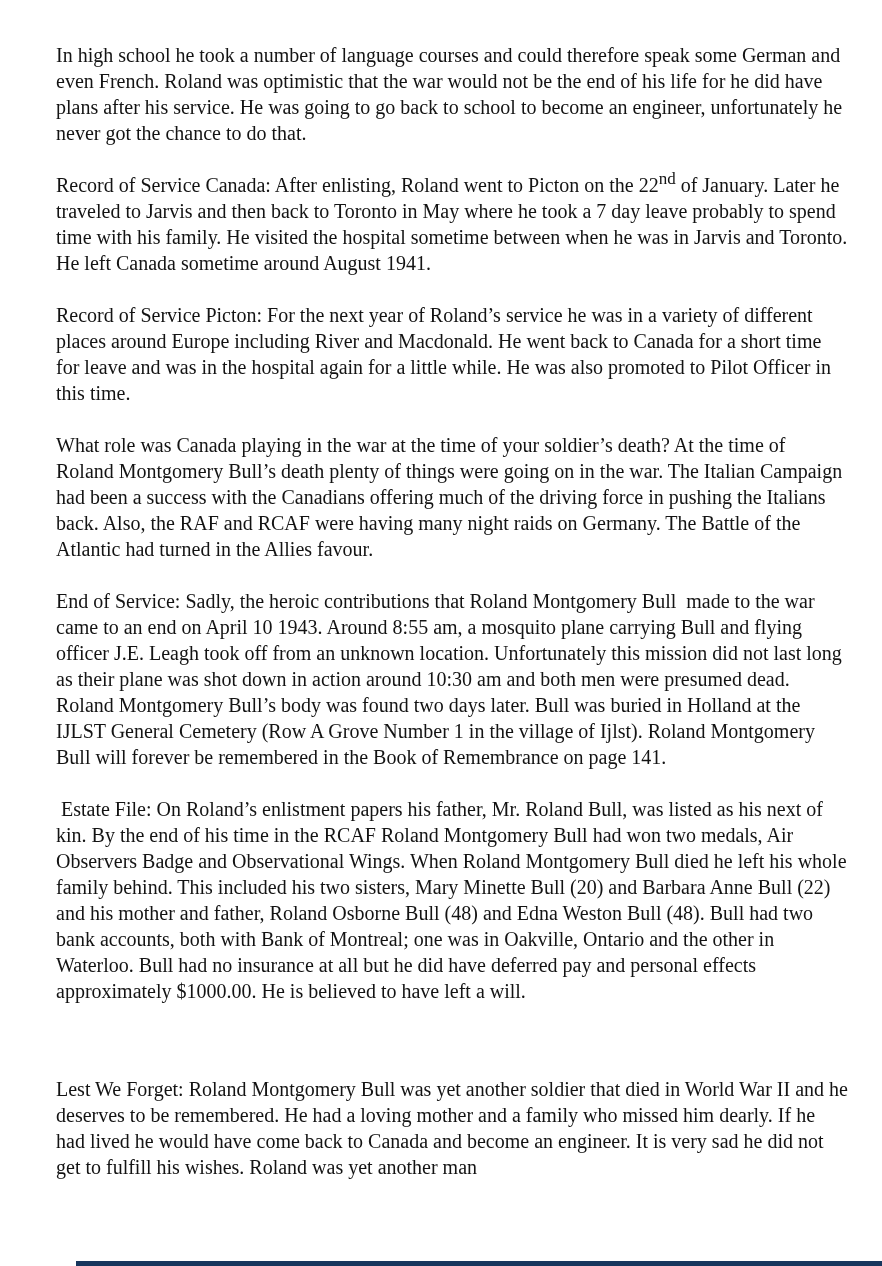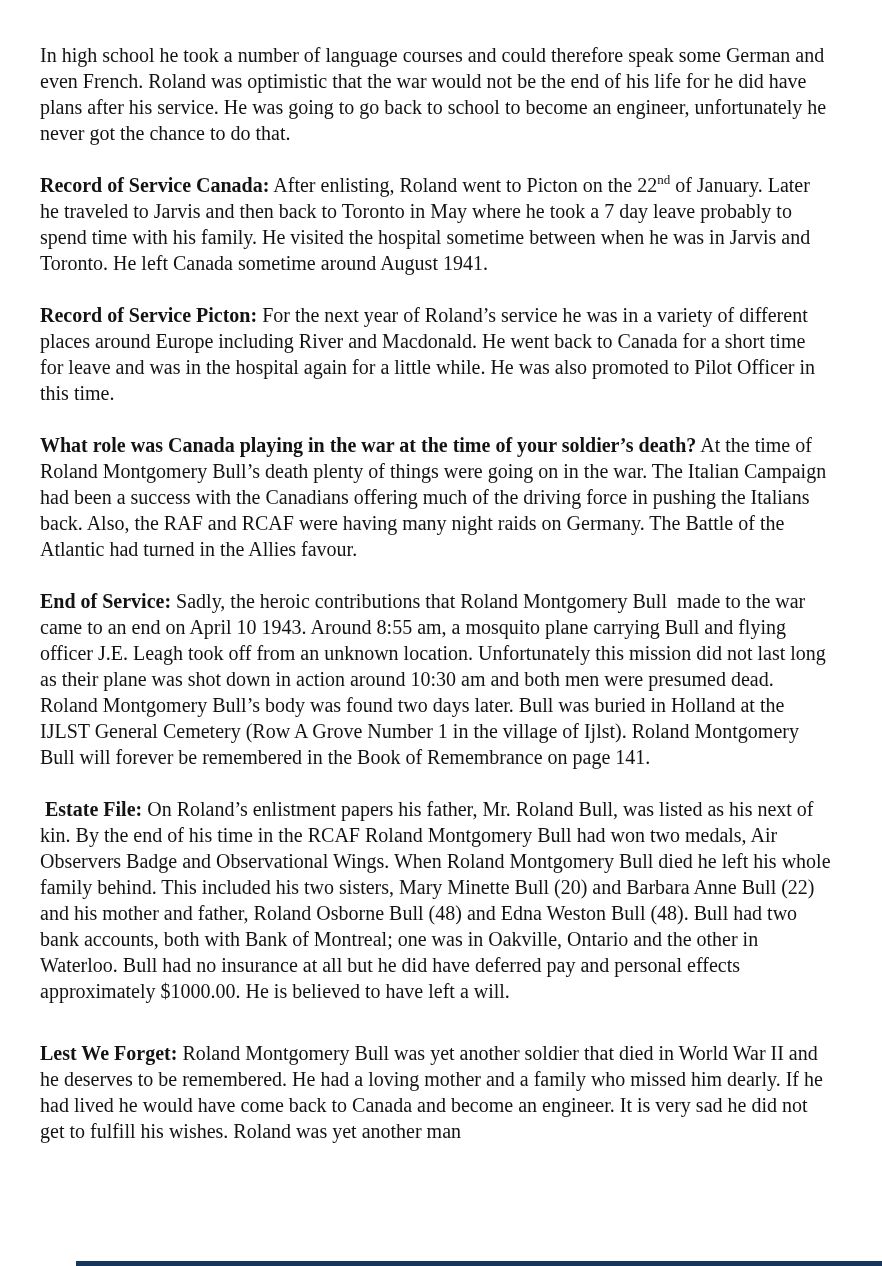--- a/index.html
+++ b/index.html
@@ -8,35 +8,35 @@
     height: 1266px;
     position: relative;
     background: #ffffff;
     overflow: hidden;
     font-family: "Liberation Serif", "DejaVu Serif", serif;
     color: #131313;
   }
   .page {
     position: absolute;
     top: 42px;
-    left: 40px;
+    left: 56px;
     width: 792px;
   }
   p.para {
     margin: 0;
     font-size: 20px;
     line-height: 26px;
     white-space: pre-wrap;
     text-align: left;
   }
-  p.para b { font-weight: bold; }
+  p.para b { font-weight: normal; }
   p.gap  { margin-top: 26px; }
-  p.gap2 { margin-top: 36px; }
+  p.gap2 { margin-top: 72px; }
   sup.ord {
-    font-size: 13px;
+    font-size: 17px;
     line-height: 0;
     vertical-align: super;
   }
   .bottom-divider {
     position: absolute;
     left: 76px;
     right: 0;
     bottom: 0;
     height: 5px;
   }

